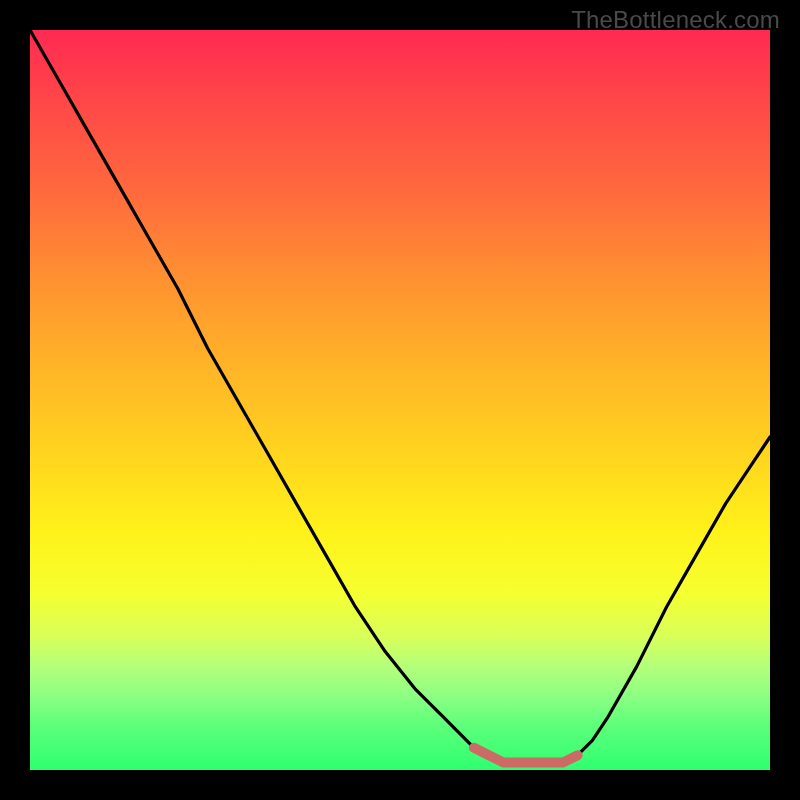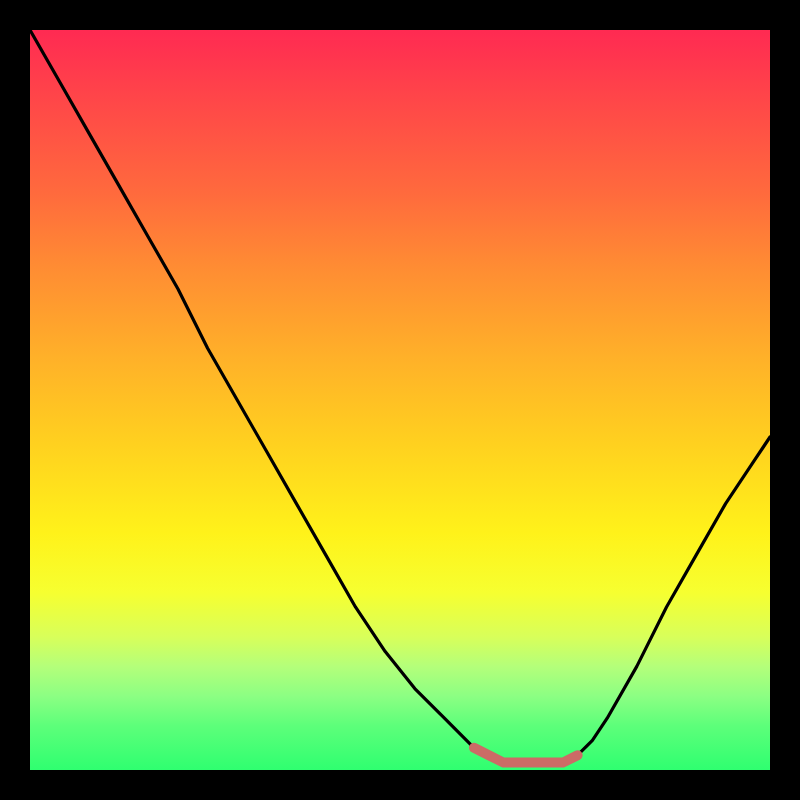--- a/index.html
+++ b/index.html
@@ -55,20 +55,21 @@
     font-weight: 500;
     letter-spacing: 0.2px;
     user-select: none;
   }
 </style>
 </head>
 <body>
 
 <div class="frame">
 
+  <div class="watermark">TheBottleneck.com</div>
 
   <div class="plot-area">
     <svg viewBox="0 0 740 740" preserveAspectRatio="none">
       <path id="curve-path" fill="none" stroke="#000000" stroke-width="3.2" stroke-linecap="round" stroke-linejoin="round" d="M0.00 0.00 L29.60 51.80 L59.20 103.60 L88.80 155.40 L118.40 207.20 L148.00 259.00 L177.60 318.20 L207.20 370.00 L236.80 421.80 L266.40 473.60 L296.00 525.40 L325.60 577.20 L355.20 621.60 L384.80 658.60 L414.40 688.20 L444.00 717.80 L458.80 725.20 L473.60 732.60 L488.40 732.60 L503.20 732.60 L518.00 732.60 L532.80 732.60 L547.60 725.20 L562.40 710.40 L577.20 688.20 L606.80 636.40 L636.40 577.20 L666.00 525.40 L695.60 473.60 L725.20 429.20 L740.00 407.00"></path>
       <path id="marker-path" fill="none" stroke="#cc6b66" stroke-width="10" stroke-linecap="round" stroke-linejoin="round" d="M444.00 717.80 L458.80 725.20 L473.60 732.60 L488.40 732.60 L503.20 732.60 L518.00 732.60 L532.80 732.60 L547.60 725.20"></path>
     </svg>
   </div>
 
 </div>
 

